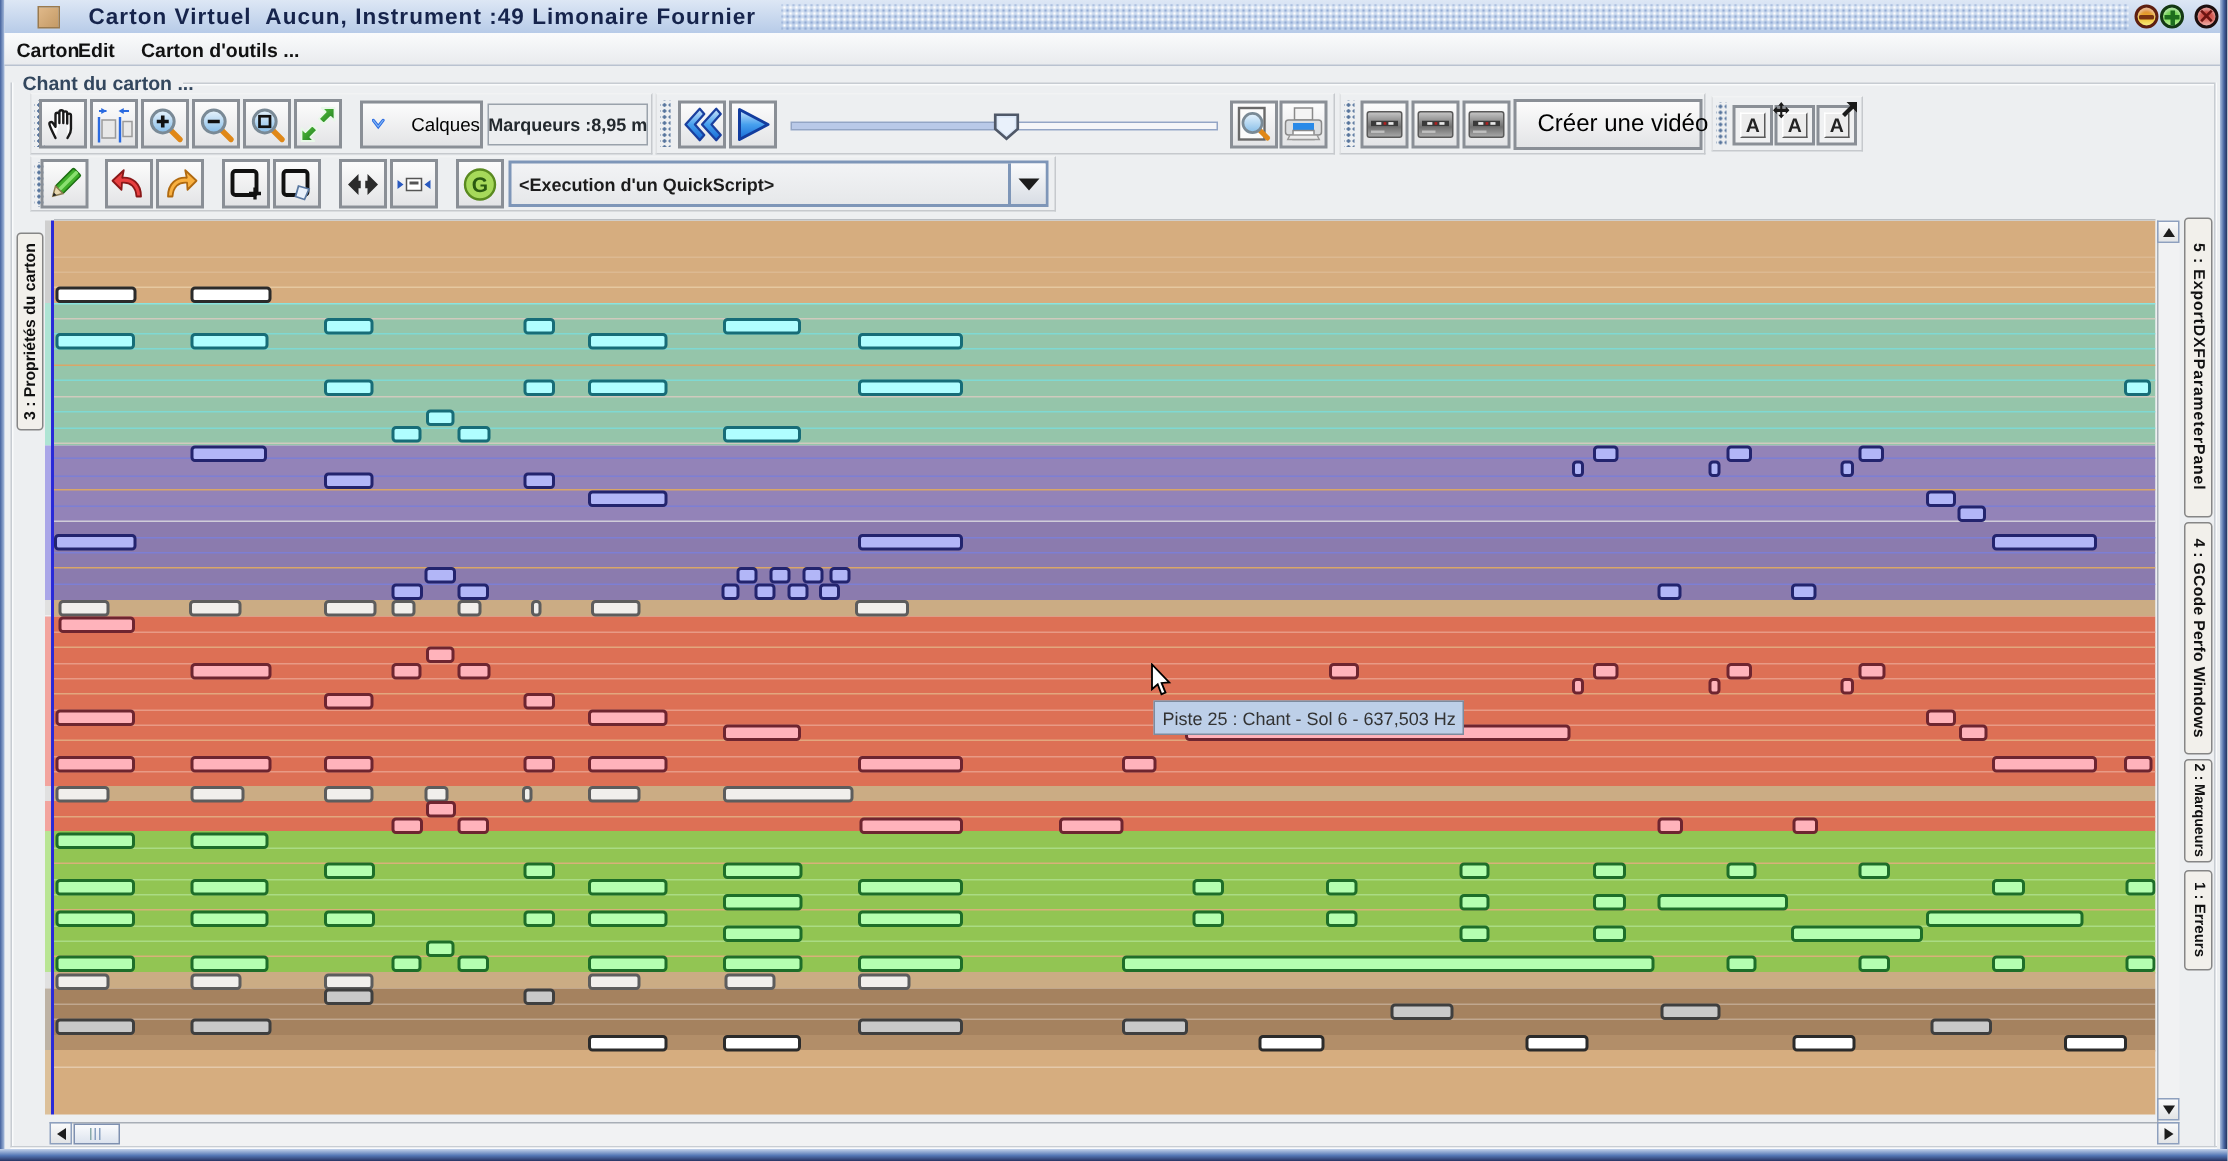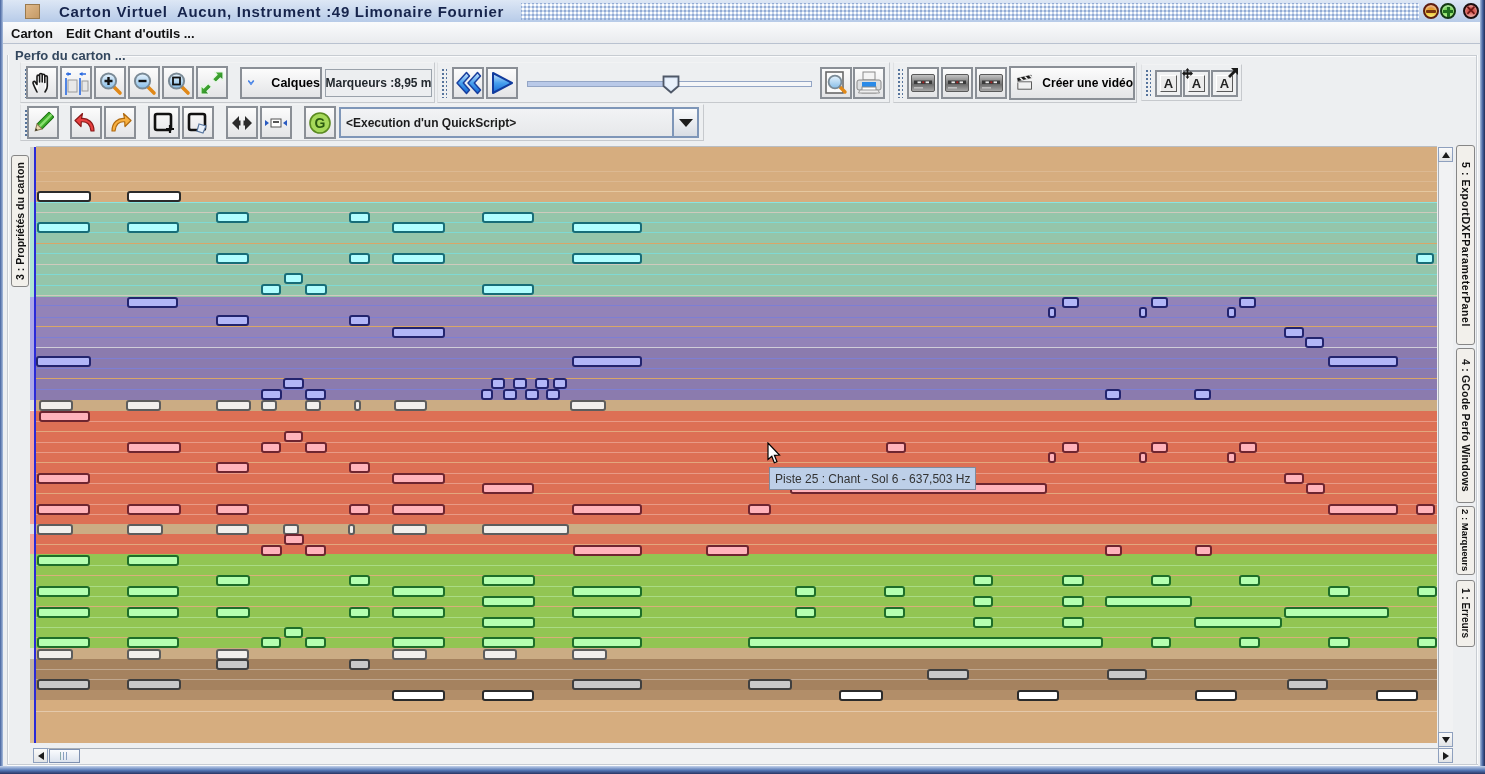--- a/index.html
+++ b/index.html
@@ -35,23 +35,23 @@
 <div class="a" style="left:59px;top:2.5px;font-size:15px;font-weight:bold;letter-spacing:0.7px;color:#16244c">Carton Virtuel&nbsp; Aucun, Instrument :49 Limonaire Fournier</div>
 <div class="a" style="left:1423px;top:3px;width:16px;height:16px;border-radius:50%;background:linear-gradient(#d2691e,#f0c030 60%,#f8ee80);border:2px solid #5e1f10;box-shadow:inset 0 2px 2px rgba(255,255,255,.5)"></div>
 <div class="a" style="left:1426px;top:9.5px;width:10px;height:3px;background:#7a3410;border-radius:1px"></div>
 <div class="a" style="left:1440px;top:3px;width:16px;height:16px;border-radius:50%;background:linear-gradient(#57c23e,#7edc5a 60%,#bef09a);border:2px solid #143814;box-shadow:inset 0 2px 2px rgba(255,255,255,.5)"></div>
 <div class="a" style="left:1443px;top:10px;width:10px;height:3px;background:#1e6e1e"></div>
 <div class="a" style="left:1446.5px;top:6.5px;width:3px;height:10px;background:#1e6e1e"></div>
 <div class="a" style="left:1463px;top:3px;width:16px;height:16px;border-radius:50%;background:linear-gradient(#c03028,#d86058 60%,#f0b0aa);border:2px solid #1c0f0f;box-shadow:inset 0 2px 2px rgba(255,255,255,.5)"></div>
 <div class="a" style="left:1464px;top:4px;width:14px;height:14px;color:#6e1512;font-weight:bold;font-size:13px;text-align:center;line-height:14px">✕</div>
 <div class="a" style="left:3px;top:22px;width:1477px;height:22px;background:linear-gradient(#fafbfc,#e9ebee);border-bottom:1px solid #b9c2d0"></div>
 <div class="a mi" style="left:11px;top:26px">Carton</div>
-<div class="a mi" style="left:66px;top:26px">Edit</div>
-<div class="a mi" style="left:94px;top:26px">Chant d'outils ...</div>
-<div class="a" style="left:15px;top:48px;font-size:13px;font-weight:bold;color:#33475e">Perfo du carton ...</div>
+<div class="a mi" style="left:52px;top:26px">Edit</div>
+<div class="a mi" style="left:94px;top:26px">Carton d'outils ...</div>
+<div class="a" style="left:15px;top:48px;font-size:13px;font-weight:bold;color:#33475e">Chant du carton ...</div>
 <div class="a" style="left:122px;top:55px;width:1354px;height:2px;border-top:1px solid #c7ccd2;border-bottom:1px solid #fafbfc"></div>
 <div class="a" style="left:7px;top:55px;width:2px;height:710px;border-left:1px solid #c7ccd2;border-right:1px solid #fafbfc"></div>
 <div class="a" style="left:1476px;top:55px;width:2px;height:710px;border-left:1px solid #c7ccd2;border-right:1px solid #fafbfc"></div>
 <div class="a" style="left:7px;top:764px;width:1471px;height:2px;border-top:1px solid #c7ccd2;border-bottom:1px solid #fafbfc"></div>
 <svg width="0" height="0" style="position:absolute">
     <defs>
 <linearGradient id="bluA" x1="0" y1="0" x2="0" y2="1">
         <stop offset="0" stop-color="#cfe6fa"></stop>
         <stop offset=".5" stop-color="#47a0ee"></stop>
         <stop offset="1" stop-color="#1569d6"></stop>
@@ -117,21 +117,21 @@
         <path d="M24 2 v8.5 l-2.6-2.6 -4.6 4.6 -3.3-3.3 4.6-4.6 L15.5 2 z"></path>
         <path d="M2 24 v-8.5 l2.6 2.6 4.6-4.6 3.3 3.3 -4.6 4.6 2.6 2.6 z"></path>
       </g>
     </svg>
   </div>
 <div class="a" style="left:240px;top:67px;width:82px;height:32px;border:2px solid #8a8f96;background:linear-gradient(#fcfcfc,#e3e4e6);display:flex;align-items:center;padding-left:6px">
     <svg width="22" height="18" viewBox="0 0 22 18">
       <path d="M2 3 L9 12 L16 3" fill="none" stroke="#2a6ae0" stroke-width="4.6" stroke-linecap="round"></path>
       <path d="M2 3 L9 12 L16 3" fill="none" stroke="#7fb4f4" stroke-width="1.8" stroke-linecap="round"></path>
     </svg>
-    <span style="font-weight:bold;font-size:12.5px;margin-left:16px">Calques</span>
+    <span style="font-weight:normal;font-size:12.5px;margin-left:16px">Calques</span>
   </div>
 <div class="a" style="left:325px;top:69px;width:107px;height:28px;background:#eceef0;border:1px solid #9aa2ab;font-weight:bold;font-size:12px;color:#23292e;display:flex;align-items:center;justify-content:center;white-space:nowrap">Marqueurs :8,95 m</div>
 <div class="grp" style="left:437px;top:62px;width:453px;height:41px"></div>
 <div class="dots" style="left:440px;top:67px;height:31px"></div>
 <div class="tbtn" style="left:452px;top:67px;width:32px;height:32px">
     <svg width="28" height="26" viewBox="0 0 28 26">
       <g fill="url(#bluA)" stroke="#1a3f9e" stroke-width="1.5" stroke-linejoin="round">
         <path d="M12.5 2.5 L3 13 L12.5 23.5 L15.5 20 L9.3 13 L15.5 6 z"></path>
         <path d="M23.5 2.5 L14 13 L23.5 23.5 L26.5 20 L20.3 13 L26.5 6 z"></path>
       </g>
@@ -198,21 +198,21 @@
   </div>
 <div class="a" style="left:1009px;top:66px;width:126px;height:34px;border:2px solid #8a8f96;background:linear-gradient(#fcfcfc,#e3e4e6);display:flex;align-items:center;padding-left:5px">
     <svg width="28" height="26" viewBox="0 0 28 26">
       <rect x="3" y="11" width="22" height="12" fill="#f0f0f0" stroke="#444" stroke-width="1.4"></rect>
       <path d="M3 11 h22 l-1.6 2.2 h-22 z" fill="#c9c9c9"></path>
       <g transform="rotate(-13 4 9)">
         <rect x="3" y="5" width="23" height="4.6" fill="#1c1c1c" stroke="#000" stroke-width=".5"></rect>
         <path d="M6 5 l3 4.6 h3 l-3-4.6 z M14 5 l3 4.6 h3 l-3-4.6 z M22 5 l3 4.6 h3 l-3-4.6 z" fill="#f2f2f2"></path>
       </g>
     </svg>
-    <span style="font-weight:bold;font-size:12px;margin-left:9px;white-space:nowrap">Créer une vidéo</span>
+    <span style="font-weight:normal;font-size:16px;margin-left:9px;white-space:nowrap">Créer une vidéo</span>
   </div>
 <div class="grp" style="left:1141px;top:64px;width:101px;height:37px"></div>
 <div class="dots" style="left:1144px;top:68px;height:29px"></div>
 <div class="a" style="left:1155px;top:70px;width:27px;height:27px;border:2px solid #8a8f96;background:#f0f1f2;display:flex;align-items:center;justify-content:center">
     <div style="width:17px;height:17px;border:1px solid;border-color:#fff #5a5a5a #5a5a5a #fff;background:#ececec;font-weight:bold;font-size:13px;color:#222;text-align:center;line-height:16px;position:relative">A</div>
   </div>
 <div class="a" style="left:1183px;top:70px;width:27px;height:27px;border:2px solid #8a8f96;background:#f0f1f2;display:flex;align-items:center;justify-content:center">
     <div style="width:17px;height:17px;border:1px solid;border-color:#fff #5a5a5a #5a5a5a #fff;background:#ececec;font-weight:bold;font-size:13px;color:#222;text-align:center;line-height:16px;position:relative">A<svg style="position:absolute;left:-7px;top:-8px" width="11" height="11" viewBox="0 0 11 11">
         <path d="M5.5 0 L7.5 2.5 H6.2 V4.3 H8.5 V3 L11 5.5 L8.5 8 V6.7 H6.2 V8.5 H7.5 L5.5 11 L3.5 8.5 H4.8 V6.7 H2.5 V8 L0 5.5 L2.5 3 V4.3 H4.8 V2.5 H3.5 z" fill="#1a1a1a"></path>
       </svg></div>

